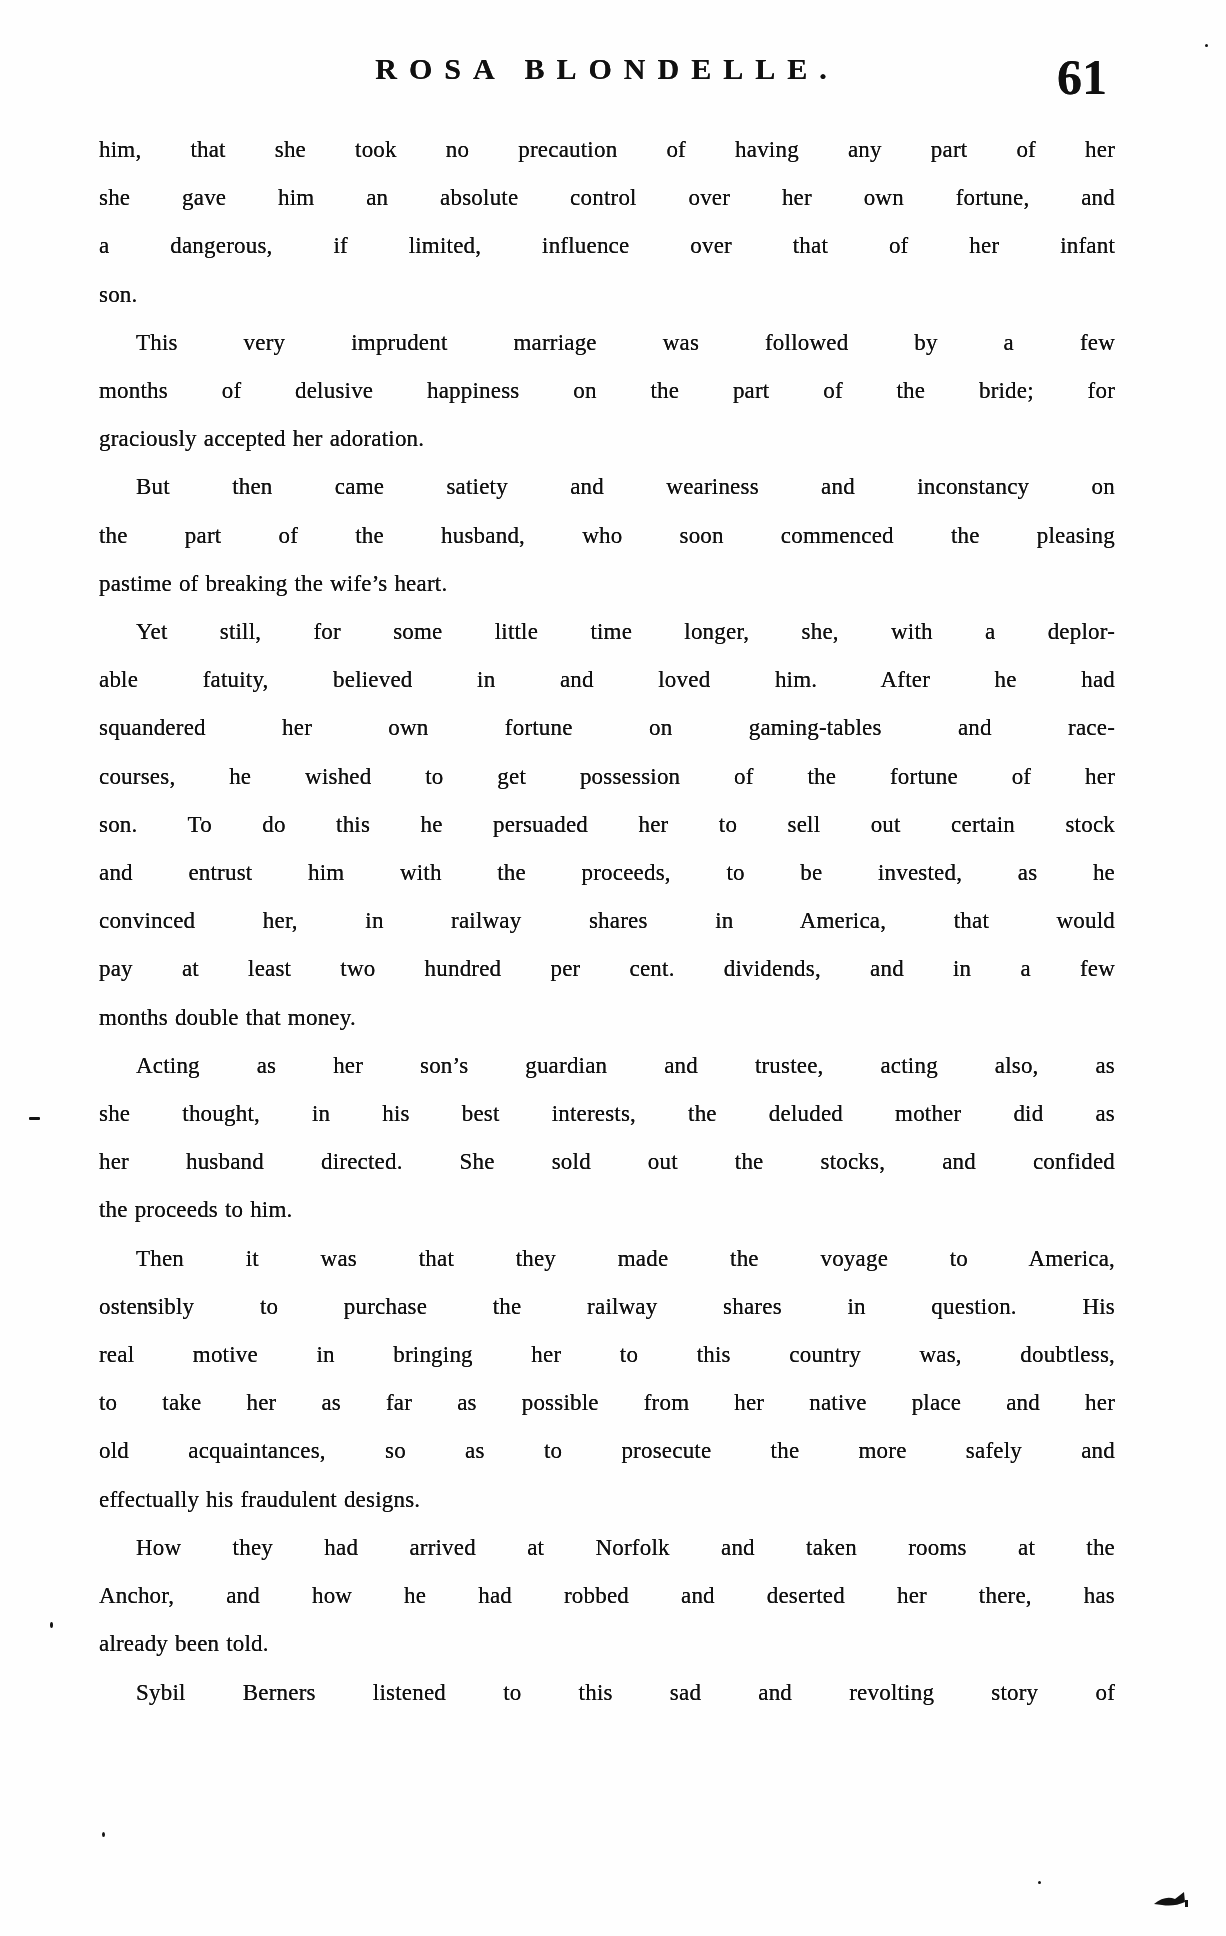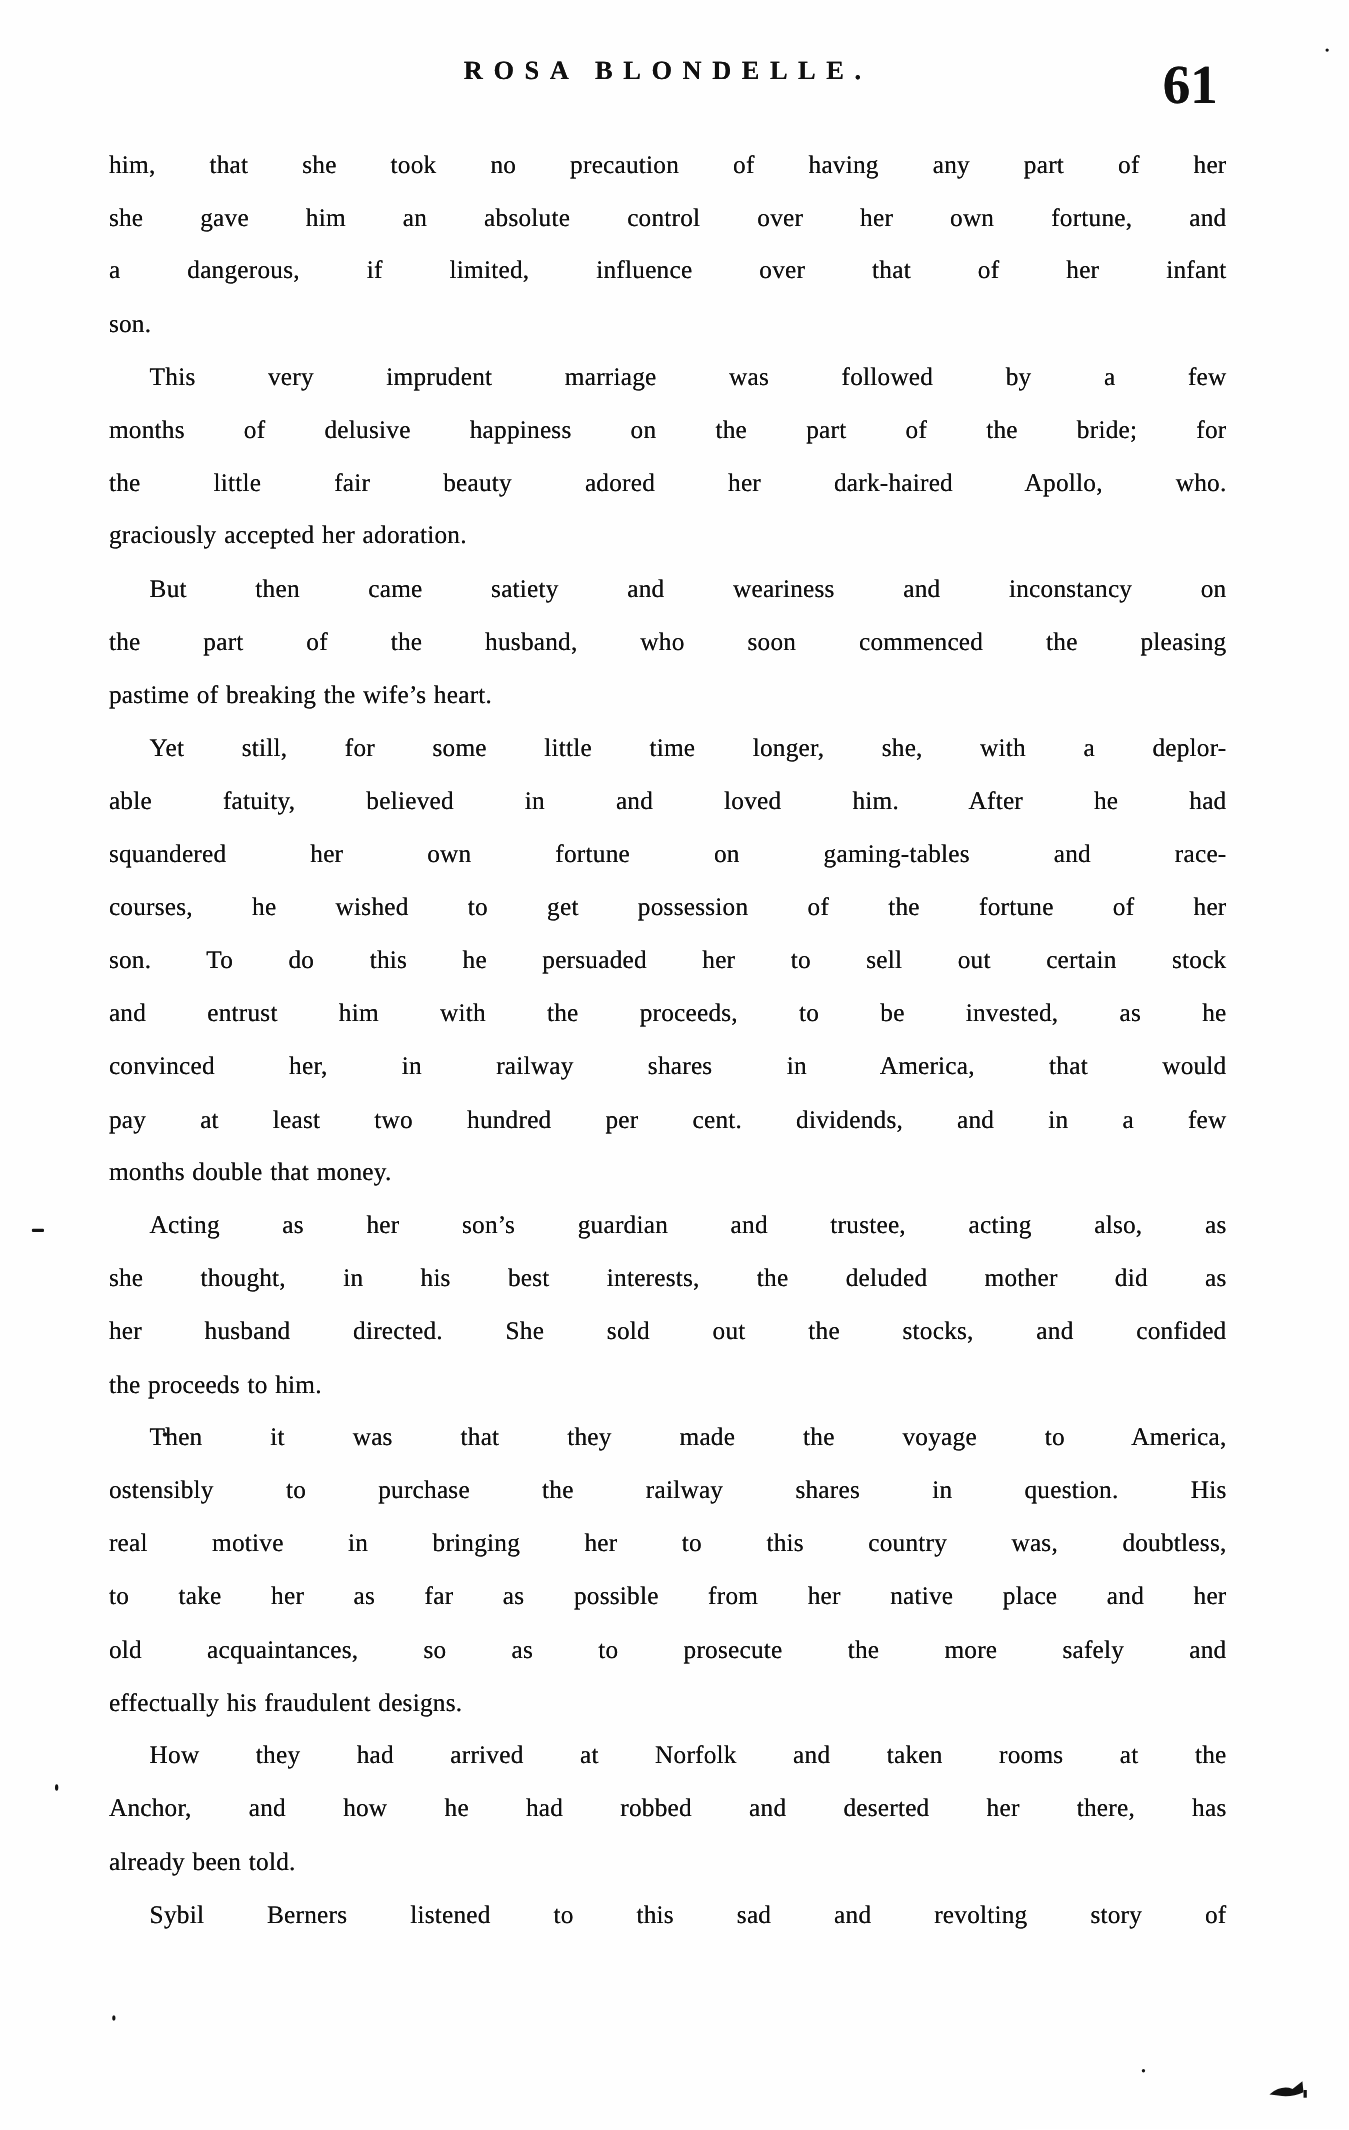--- a/index.html
+++ b/index.html
@@ -20,21 +20,21 @@
   .header {
     position: absolute;
     left: 99px;
     top: 52px;
     width: 1016px;
     height: 46px;
   }
   .header-title {
     display: block;
     text-align: center;
-    font-size: 24px;
+    font-size: 30px;
     font-weight: bold;
     letter-spacing: 0.40em;
     text-shadow: 0 0 0.6px rgba(0,0,0,.85);
     white-space: nowrap;
   }
   .page-number {
     position: absolute;
     right: 8px;
     top: -4px;
     font-size: 50px;
@@ -91,21 +91,20 @@
     <span class="page-number">61</span>
   </div>
 
   <div class="body-text">
       <div class="line">him, that she took no precaution of having any part of her</div>
       <div class="line">she gave him an absolute control over her own fortune, and</div>
       <div class="line">a dangerous, if limited, influence over that of her infant</div>
       <div class="line nojust">son.</div>
       <div class="line indent">This very imprudent marriage was followed by a few</div>
       <div class="line">months of delusive happiness on the part of the bride; for</div>
-      <div class="line">the little fair beauty adored her dark-haired Apollo, who.</div>
       <div class="line nojust">graciously accepted her adoration.</div>
       <div class="line indent">But then came satiety and weariness and inconstancy on</div>
       <div class="line">the part of the husband, who soon commenced the pleasing</div>
       <div class="line nojust">pastime of breaking the wife’s heart.</div>
       <div class="line indent">Yet still, for some little time longer, she, with a deplor-</div>
       <div class="line">able fatuity, believed in and loved him. After he had</div>
       <div class="line">squandered her own fortune on gaming-tables and race-</div>
       <div class="line">courses, he wished to get possession of the fortune of her</div>
       <div class="line">son. To do this he persuaded her to sell out certain stock</div>
       <div class="line">and entrust him with the proceeds, to be invested, as he</div>

